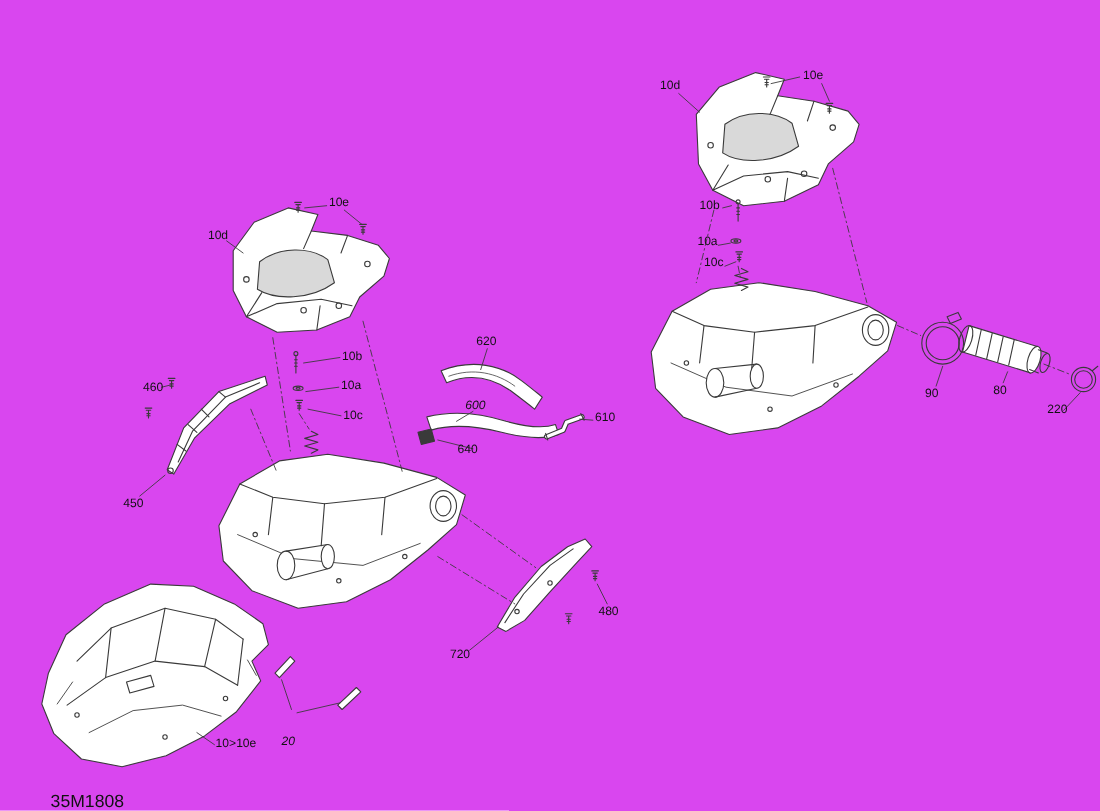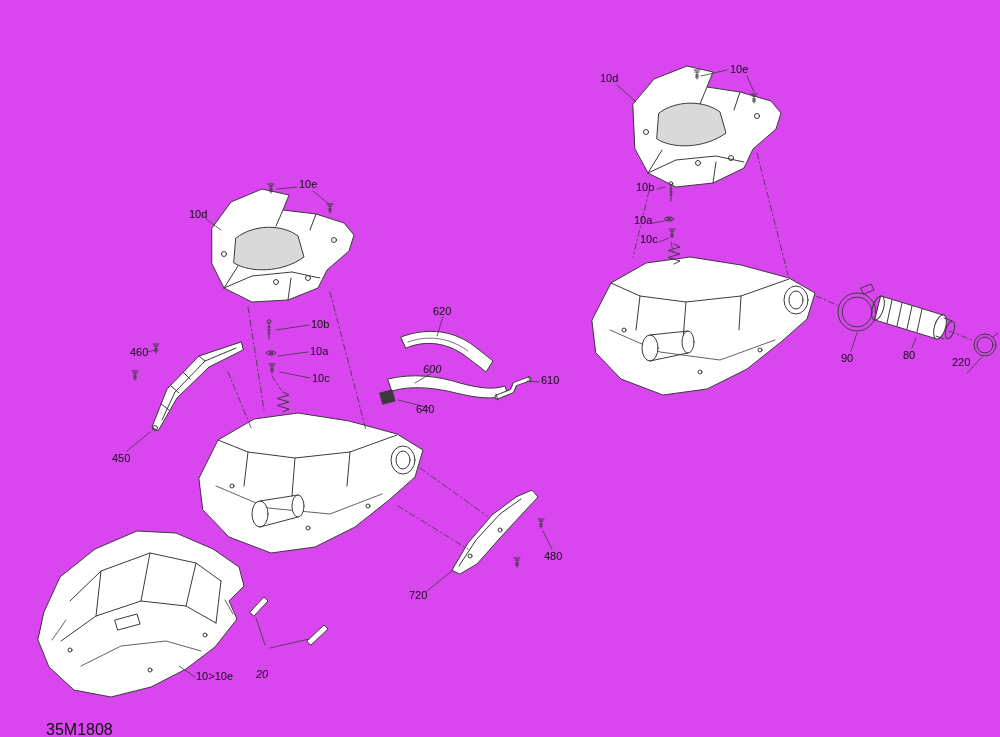--- a/index.html
+++ b/index.html
@@ -224,21 +224,21 @@
     </g>
   </svg>
 
   <div class="callout" style="left:730px; top:63px;">10e</div>
   <div class="callout" style="left:600px; top:72px;">10d</div>
   <div class="callout" style="left:636px; top:181px;">10b</div>
   <div class="callout" style="left:634px; top:214px;">10a</div>
   <div class="callout" style="left:640px; top:233px;">10c</div>
   <div class="callout" style="left:841px; top:352px;">90</div>
   <div class="callout" style="left:903px; top:349px;">80</div>
-  <div class="callout" style="left:952px; top:356px;text-align:center;">220</div>
+  <div class="callout" style="left:952px; top:366px;text-align:center;">220</div>
   <div class="callout" style="left:433px; top:305px;">620</div>
   <div class="callout" style="left:423px; top:363px;font-style:italic;">600</div>
   <div class="callout" style="left:416px; top:403px;">640</div>
   <div class="callout" style="left:541px; top:374px;">610</div>
   <div class="callout" style="left:299px; top:178px;">10e</div>
   <div class="callout" style="left:189px; top:208px;">10d</div>
   <div class="callout" style="left:311px; top:318px;">10b</div>
   <div class="callout" style="left:310px; top:345px;">10a</div>
   <div class="callout" style="left:312px; top:372px;">10c</div>
   <div class="callout" style="left:130px; top:346px;">460</div>

